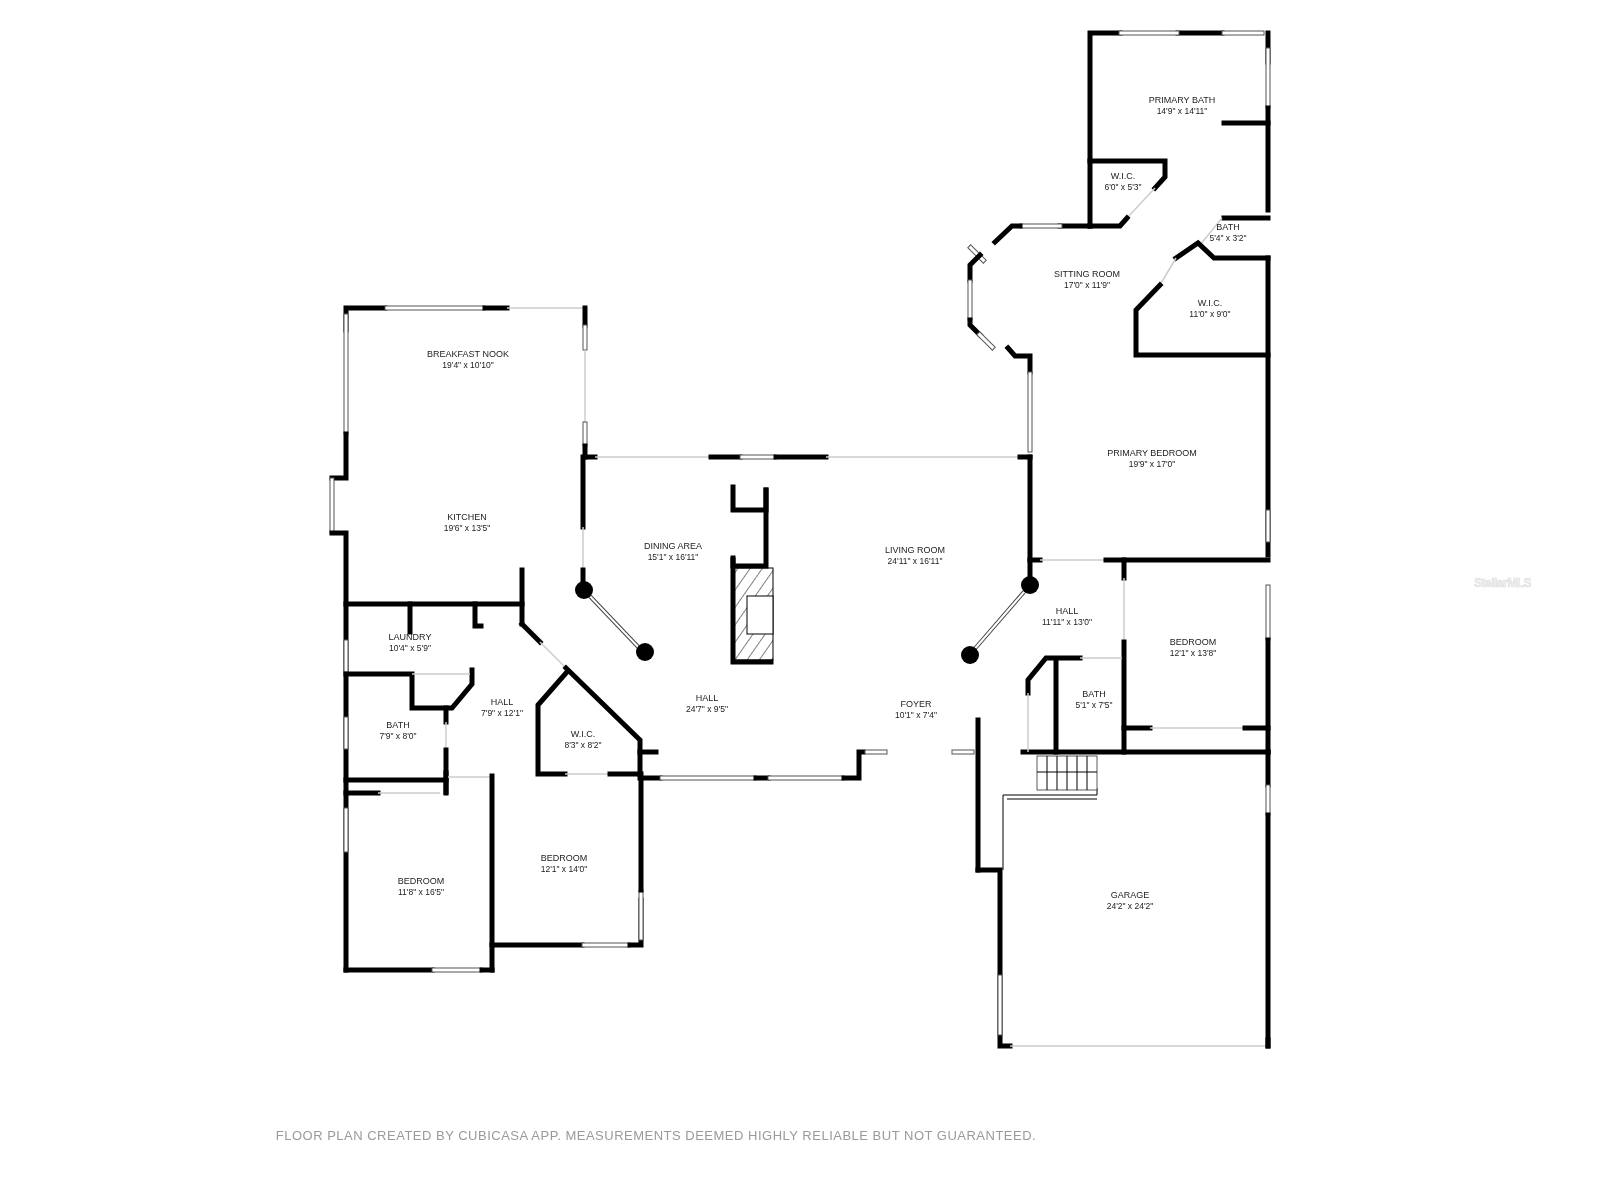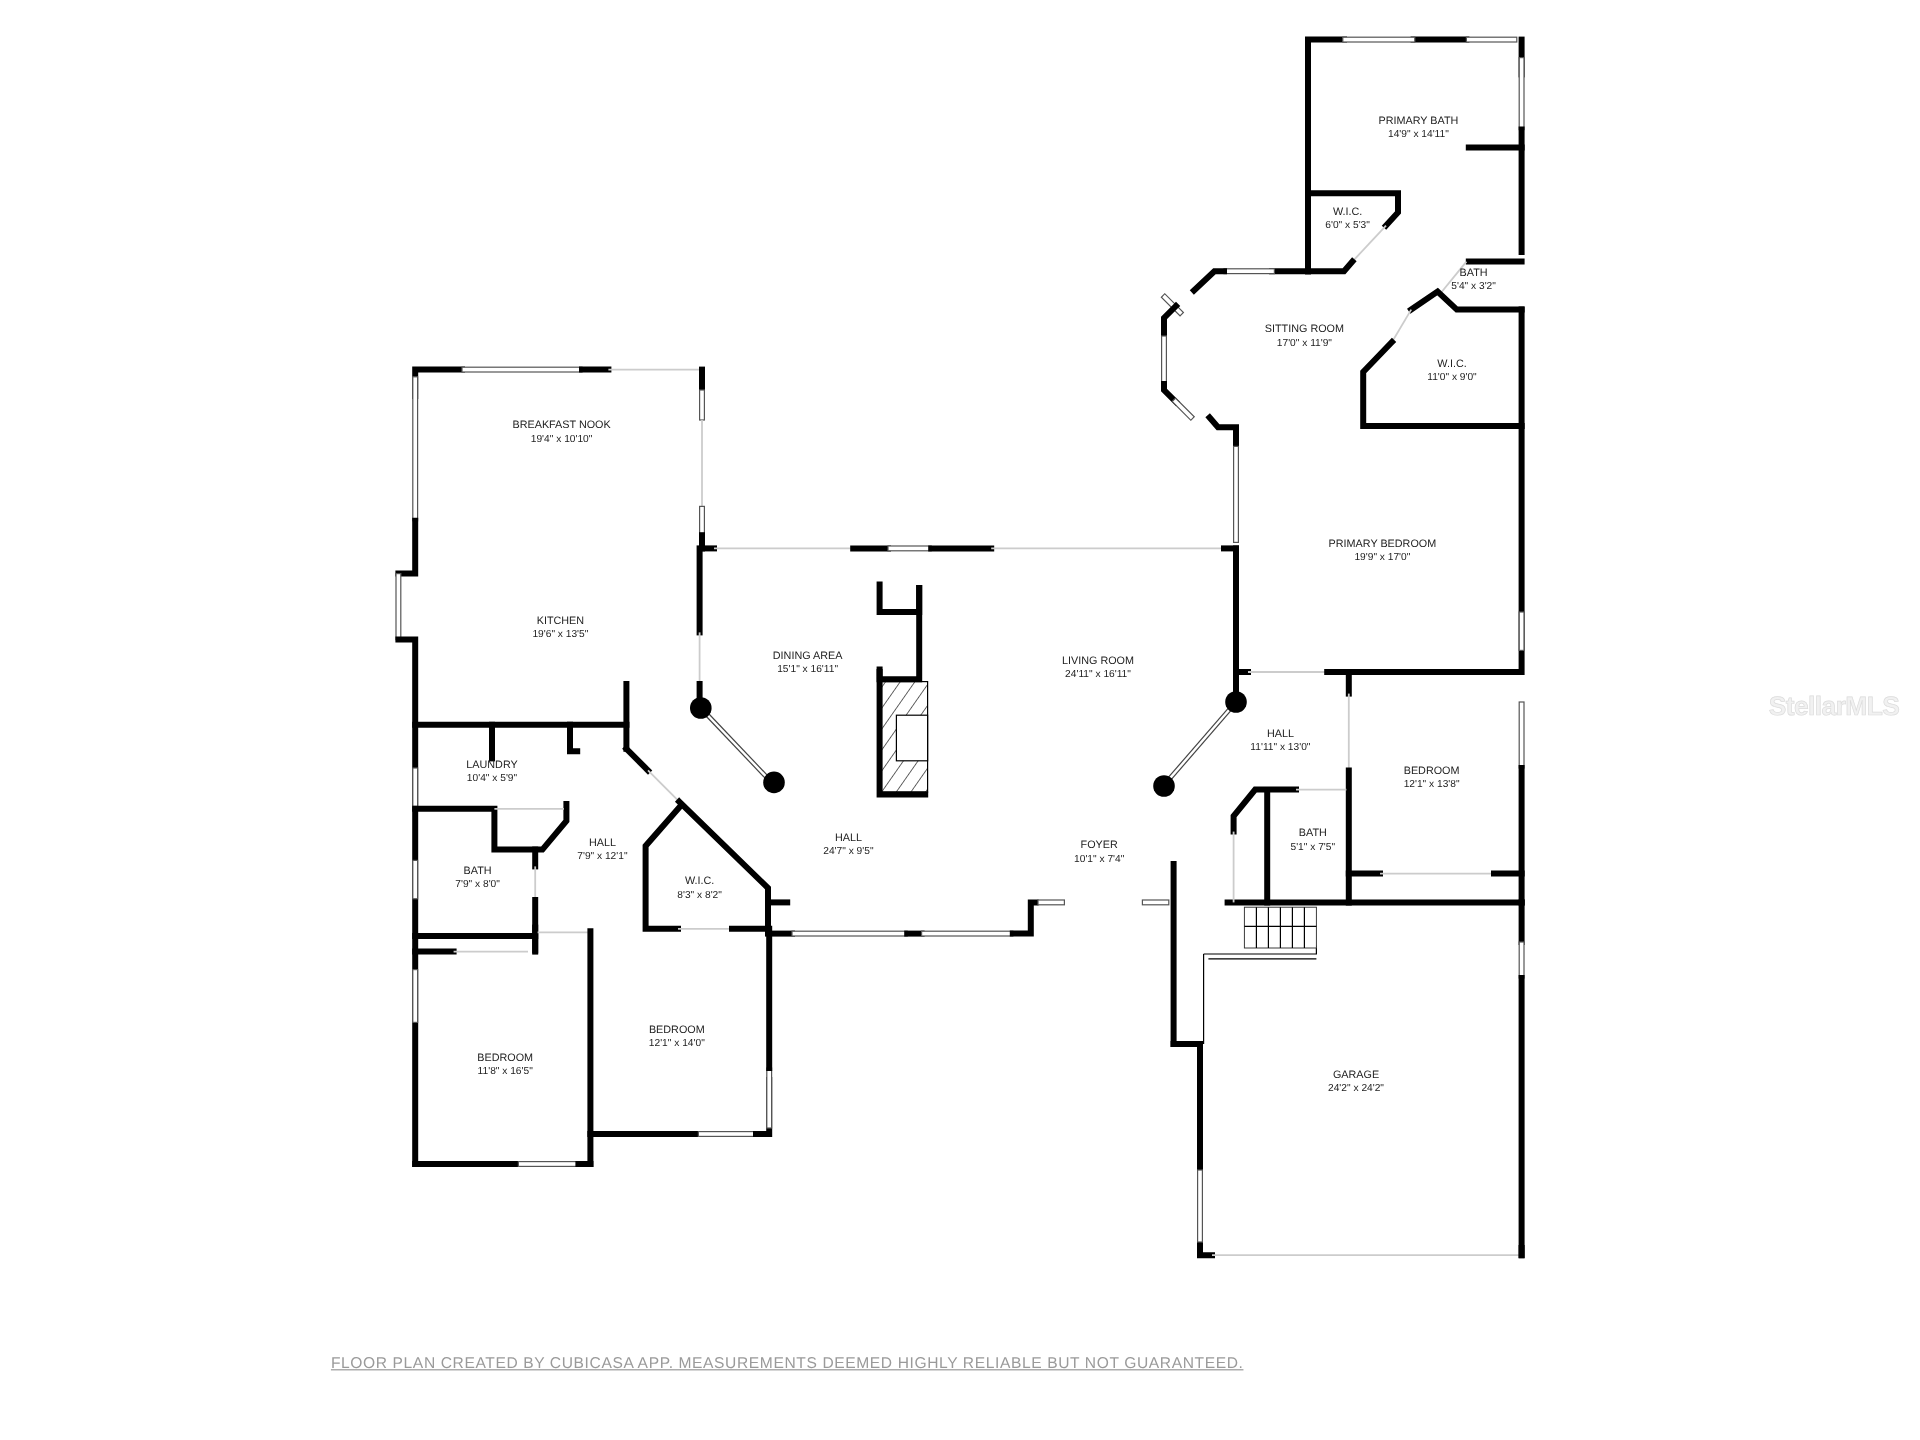--- a/index.html
+++ b/index.html
@@ -4,22 +4,22 @@
 <style>
   html, body { margin:0; padding:0; background:#ffffff; }
   body { width:1600px; height:1200px; position:relative; overflow:hidden; font-family:"Liberation Sans", sans-serif; }
   #plan { position:absolute; left:0; top:0; width:1600px; height:1200px; }
   .wall { stroke:#000; stroke-width:5; fill:none; stroke-linecap:square; }
   .thin { stroke:#000; stroke-width:1; fill:none; }
   .win { fill:#fff; stroke:#555; stroke-width:1; }
   .open { stroke:#ccc; stroke-width:1.5; fill:none; }
   .room-name { font-size:9px; fill:#222; text-anchor:middle; font-family:"Liberation Sans", sans-serif; }
   .room-dim { font-size:8.5px; fill:#222; text-anchor:middle; font-family:"Liberation Sans", sans-serif; }
-  .footer { position:absolute; left:0; width:1312px; top:1128px; text-align:center; font-size:13px; letter-spacing:0.5px; color:#9a9a9a;text-decoration:underline; }
-  .watermark { position:absolute; left:1474px; top:576px; font-size:22px; color:#f1f1f1; font-weight:bold; -webkit-text-stroke:0.6px #dcdcdc; letter-spacing:-0.5px; }
+  .footer { position:absolute; left:0; width:1312px; top:1128px; text-align:center; font-size:13px; letter-spacing:0.5px; color:#9a9a9a; }
+  .watermark { position:absolute; left:1474px; top:576px; font-size:12px; color:#f1f1f1; font-weight:bold; -webkit-text-stroke:0.6px #dcdcdc; letter-spacing:-0.5px; }
 </style>
 </head>
 <body>
 
 <svg id="plan" viewBox="0 0 1600 1200" xmlns="http://www.w3.org/2000/svg">
   <defs>
     <pattern id="hatch" width="10" height="10" patternUnits="userSpaceOnUse" patternTransform="rotate(35)">
       <line x1="0" y1="0" x2="0" y2="10" stroke="#000" stroke-width="1"></line>
     </pattern>
   </defs>

